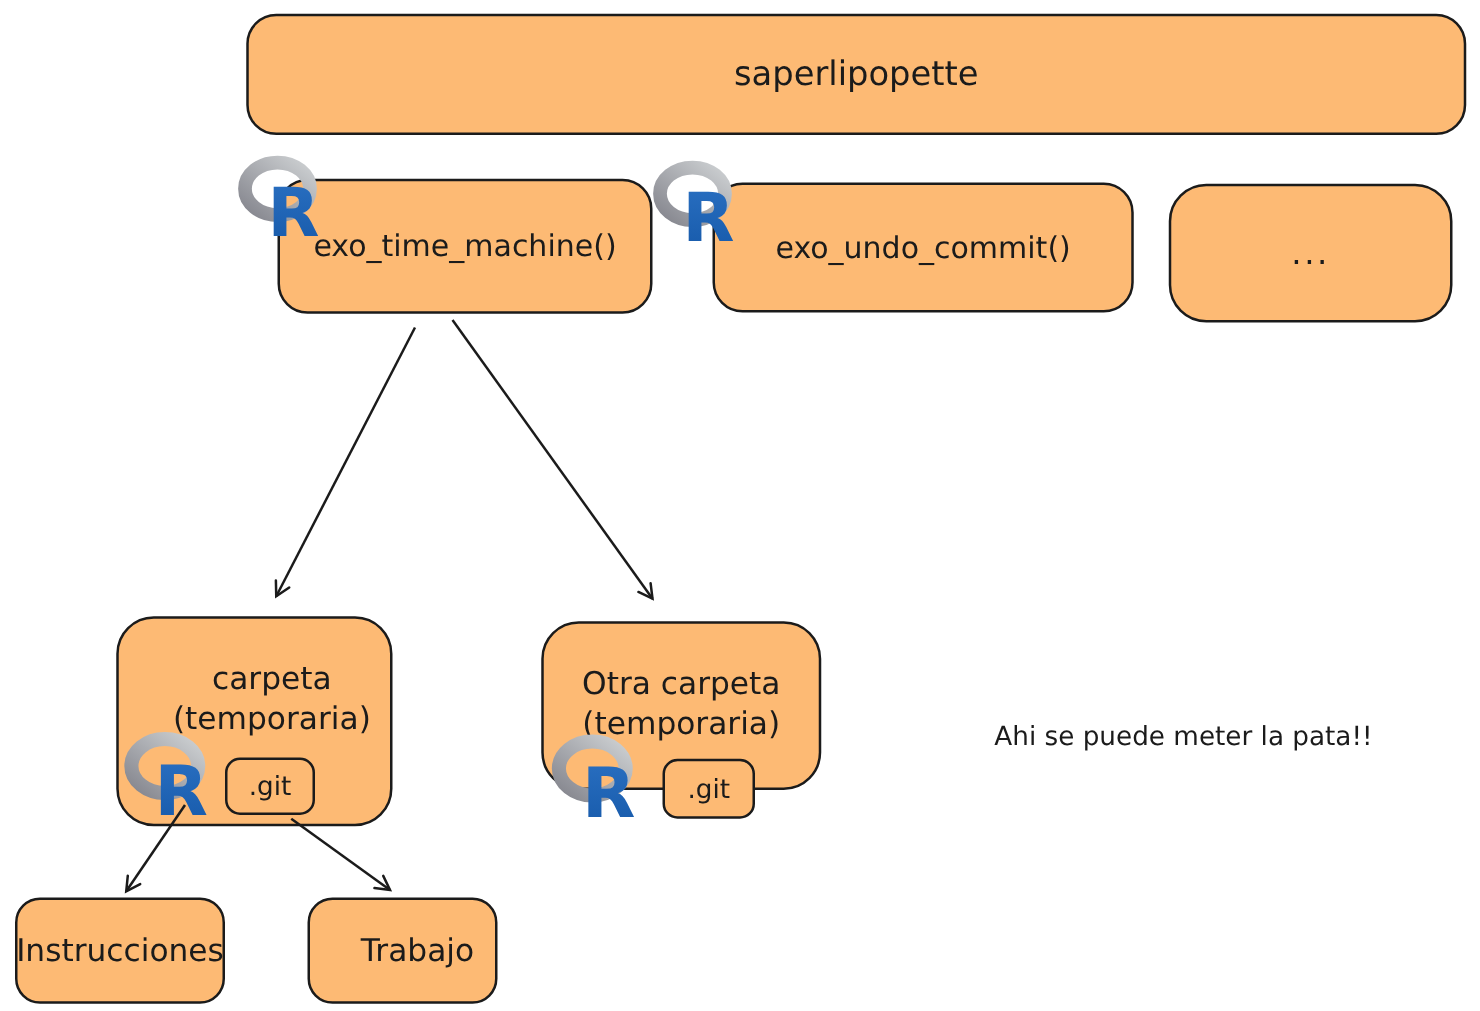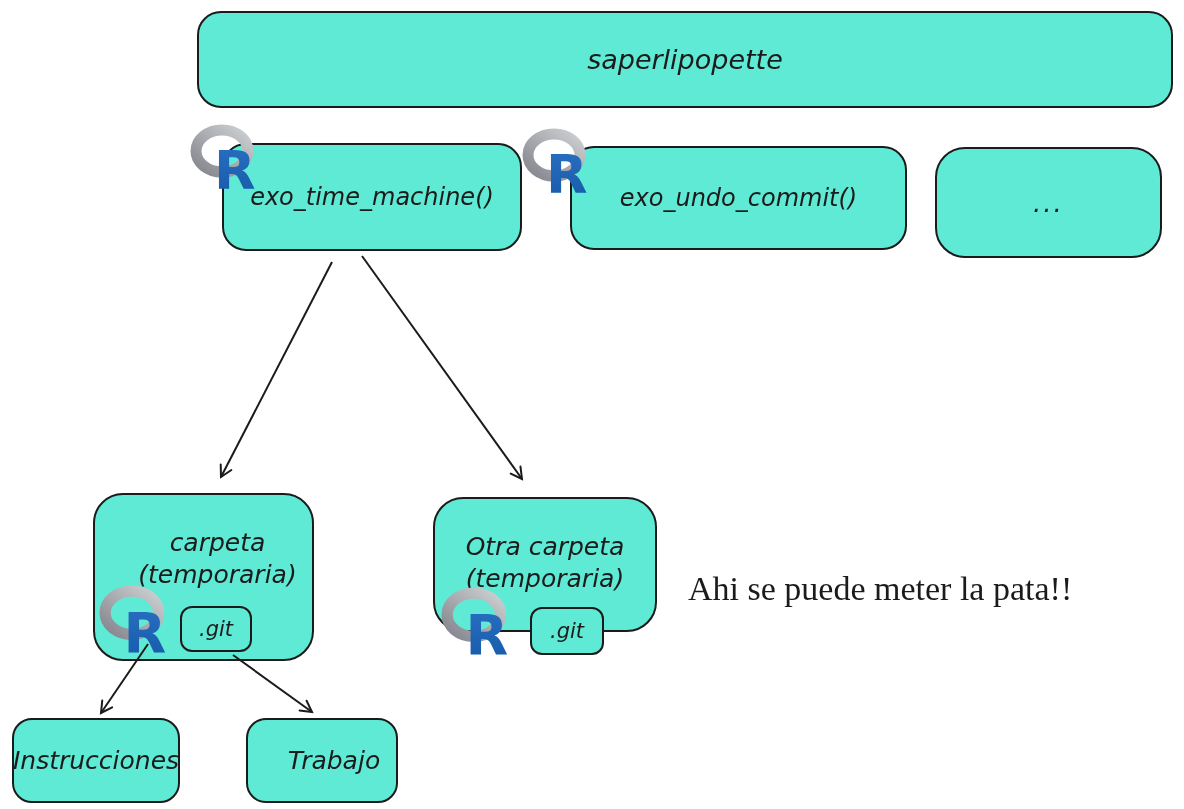--- a/index.html
+++ b/index.html
@@ -9,44 +9,43 @@
     height: 809px;
     background: #ffffff;
     font-family: "DejaVu Sans", sans-serif;
     color: #1b1b1b;
     overflow: hidden;
   }
   .box {
     position: absolute;
     box-sizing: border-box;
     border: 2.5px solid #1b1b1b;
-    background: #5eead4;
+    background: #fdba74;
     display: flex;
     align-items: center;
     justify-content: center;
     text-align: center;
     color: #1b1b1b;
-    font-style: italic;
   }
   .box-root      { left:197px; top:11px;  width:976px; height:97px;  border-radius:24px; font-size:27px; }
   .box-fn1       { left:222px; top:143px; width:300px; height:108px; border-radius:24px; font-size:24px; }
   .box-fn2       { left:570px; top:146px; width:337px; height:104px; border-radius:24px; font-size:24px; }
   .box-fn3       { left:935px; top:147px; width:227px; height:111px; border-radius:30px; font-size:26px; letter-spacing:2px; }
   .box-folder1   { left:93px;  top:493px; width:221px; height:168px; border-radius:30px; align-items:flex-start;padding-left:28px; }
   .box-folder2   { left:433px; top:497px; width:224px; height:135px; border-radius:30px; align-items:flex-start; }
   .folder-label  { margin-top:32px; font-size:25px; line-height:32px; text-align:center; }
   .box-git1      { left:180px; top:606px; width:72px; height:46px; border-radius:12px; border-width:2px; font-size:21px; }
   .box-git2      { left:530px; top:607px; width:74px; height:48px; border-radius:12px; border-width:2px; font-size:21px; }
   .box-leaf1     { left:12px;  top:718px; width:168px; height:85px; border-radius:20px; font-size:25px; }
   .box-leaf2     { left:246px; top:718px; width:152px; height:85px; border-radius:20px; font-size:25px;padding-left:24px; }
   .annotation {
     position: absolute;
     left: 688px; top: 574px; width: 410px;
-    font-size: 34px; line-height: 30px;
-    color: #1b1b1b; text-align: left; font-family: Liberation Serif, serif;
+    font-size: 21px; line-height: 30px;
+    color: #1b1b1b; text-align: right;
   }
   .arrows {
     position: absolute; left: 0; top: 0;
     width: 1184px; height: 809px;
     pointer-events: none;
   }
   .r-logo { position: absolute; overflow: visible; }
   .r-logo-1 { left:190px; top:123px; width:76px; height:72px; }
   .r-logo-2 { left:522px; top:127px; width:76px; height:72px; }
   .r-logo-3 { left:98px;  top:584px; width:80px; height:74px; }

